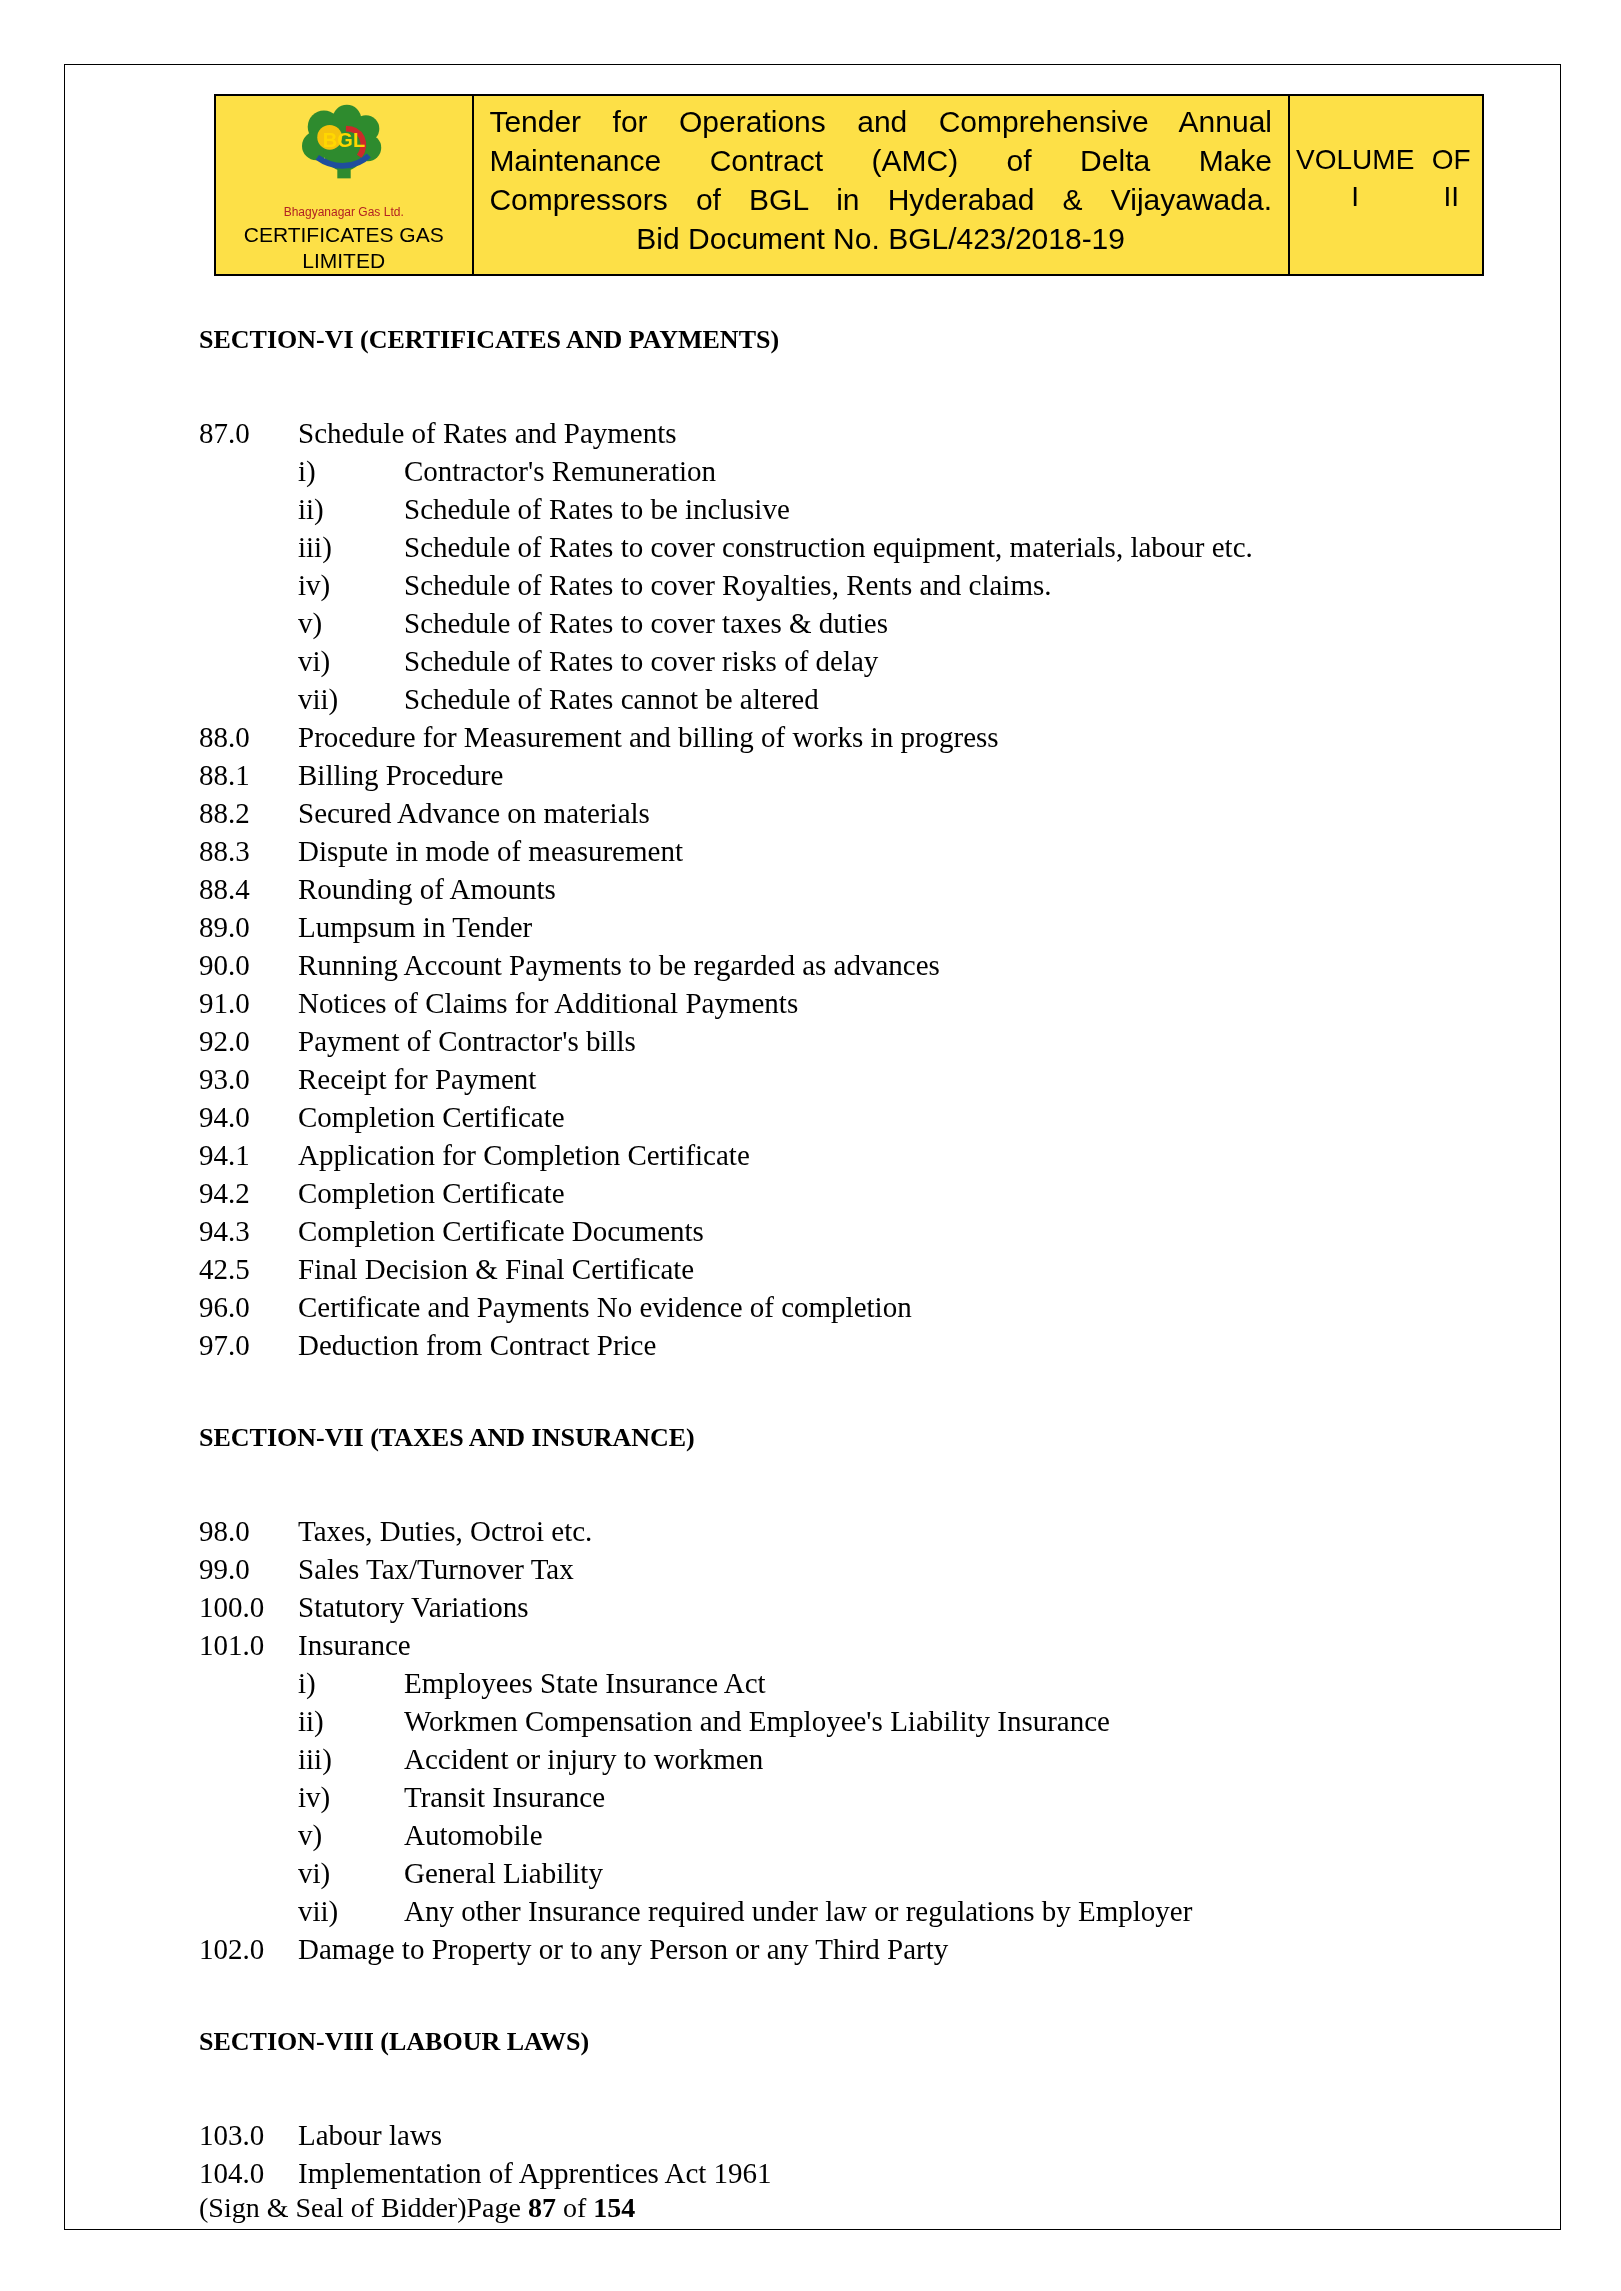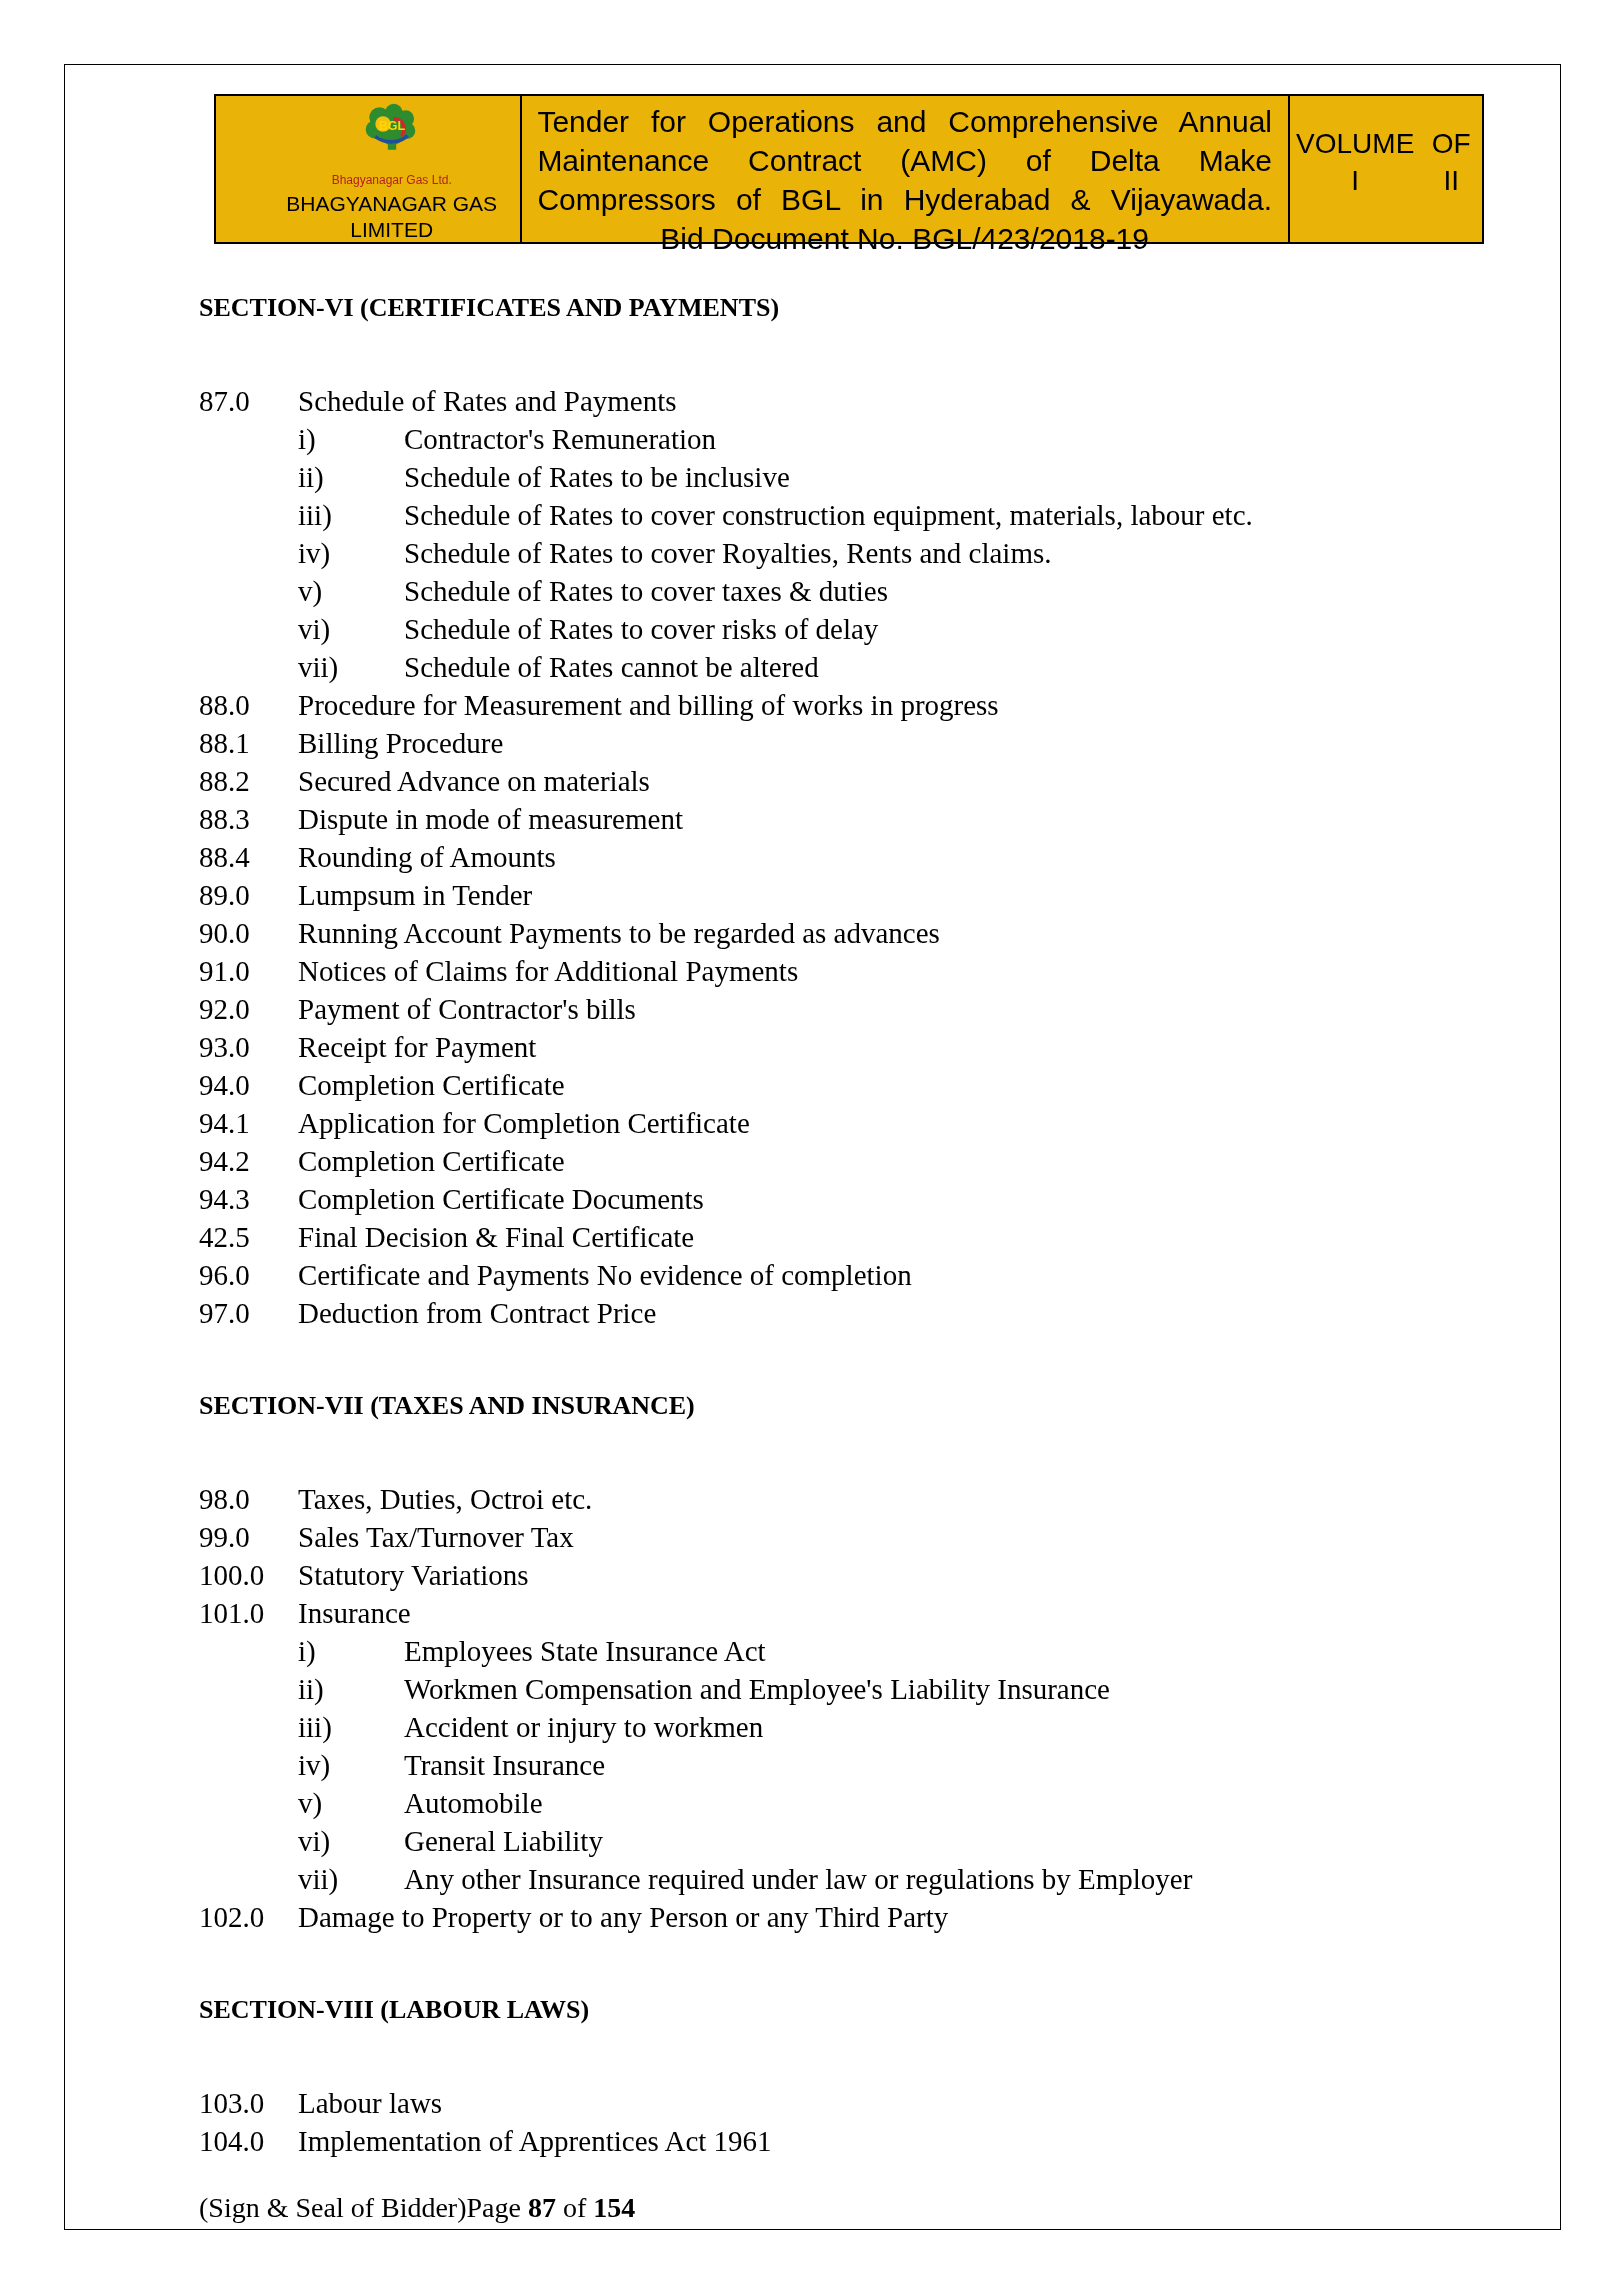--- a/index.html
+++ b/index.html
@@ -21,25 +21,24 @@
   .content {
     position:absolute;
     left:199px; top:94px;
     width:1285px;
   }
 
   
   .doc-header {
     display:flex;
     width:1270px;
-    height:150px;
+    height:182px;
     margin-left:14.7px;
     border:2px solid #000;
-    background:#eab308;
-    padding-left:48px;
+    background:#fde047;
   }
   .logo-cell {
     width:258px;
     border-right:2px solid #000;
     display:flex; flex-direction:column; align-items:center;
     padding-top:5.9px;
   }
   .logo-svg { width:110px; height:84px; display:block; }
   .logo-text { font:bold 21px "Liberation Sans", sans-serif; }
   .logo-tagline {
@@ -114,21 +113,21 @@
           <circle cx="55" cy="50" r="22" fill="#2e8b2e"></circle>
           <circle cx="80" cy="48" r="14" fill="#2e8b2e"></circle>
           <rect x="48" y="68" width="14" height="12" fill="#2e8b2e"></rect>
           <circle cx="40" cy="37" r="13" fill="#f4c20d"></circle>
           <path d="M57 28 C74 28 80 44 71 57" fill="none" stroke-width="6" stroke="#cc2a2a"></path>
           <path d="M27 58 C45 71 68 69 81 56" fill="none" stroke-width="6" stroke="#1f4e9c"></path>
           <text x="55" y="47" text-anchor="middle" class="logo-text" fill="#ffd700">BGL</text>
         </svg>
         <div class="logo-tagline">Bhagyanagar Gas Ltd.</div>
         <div class="company-name">
-          <div>BHAGYANAGAR GAS</div>
+          <div>CERTIFICATES GAS</div>
           <div>LIMITED</div>
         </div>
       </div>
 
       <div class="title-cell">
         <div class="title-line jline">Tender for Operations and Comprehensive Annual</div>
         <div class="title-line jline">Maintenance Contract (AMC) of Delta Make</div>
         <div class="title-line jline">Compressors of BGL in Hyderabad &amp; Vijayawada.</div>
         <div class="title-line cline">Bid Document No. BGL/423/2018-19</div>
       </div>

